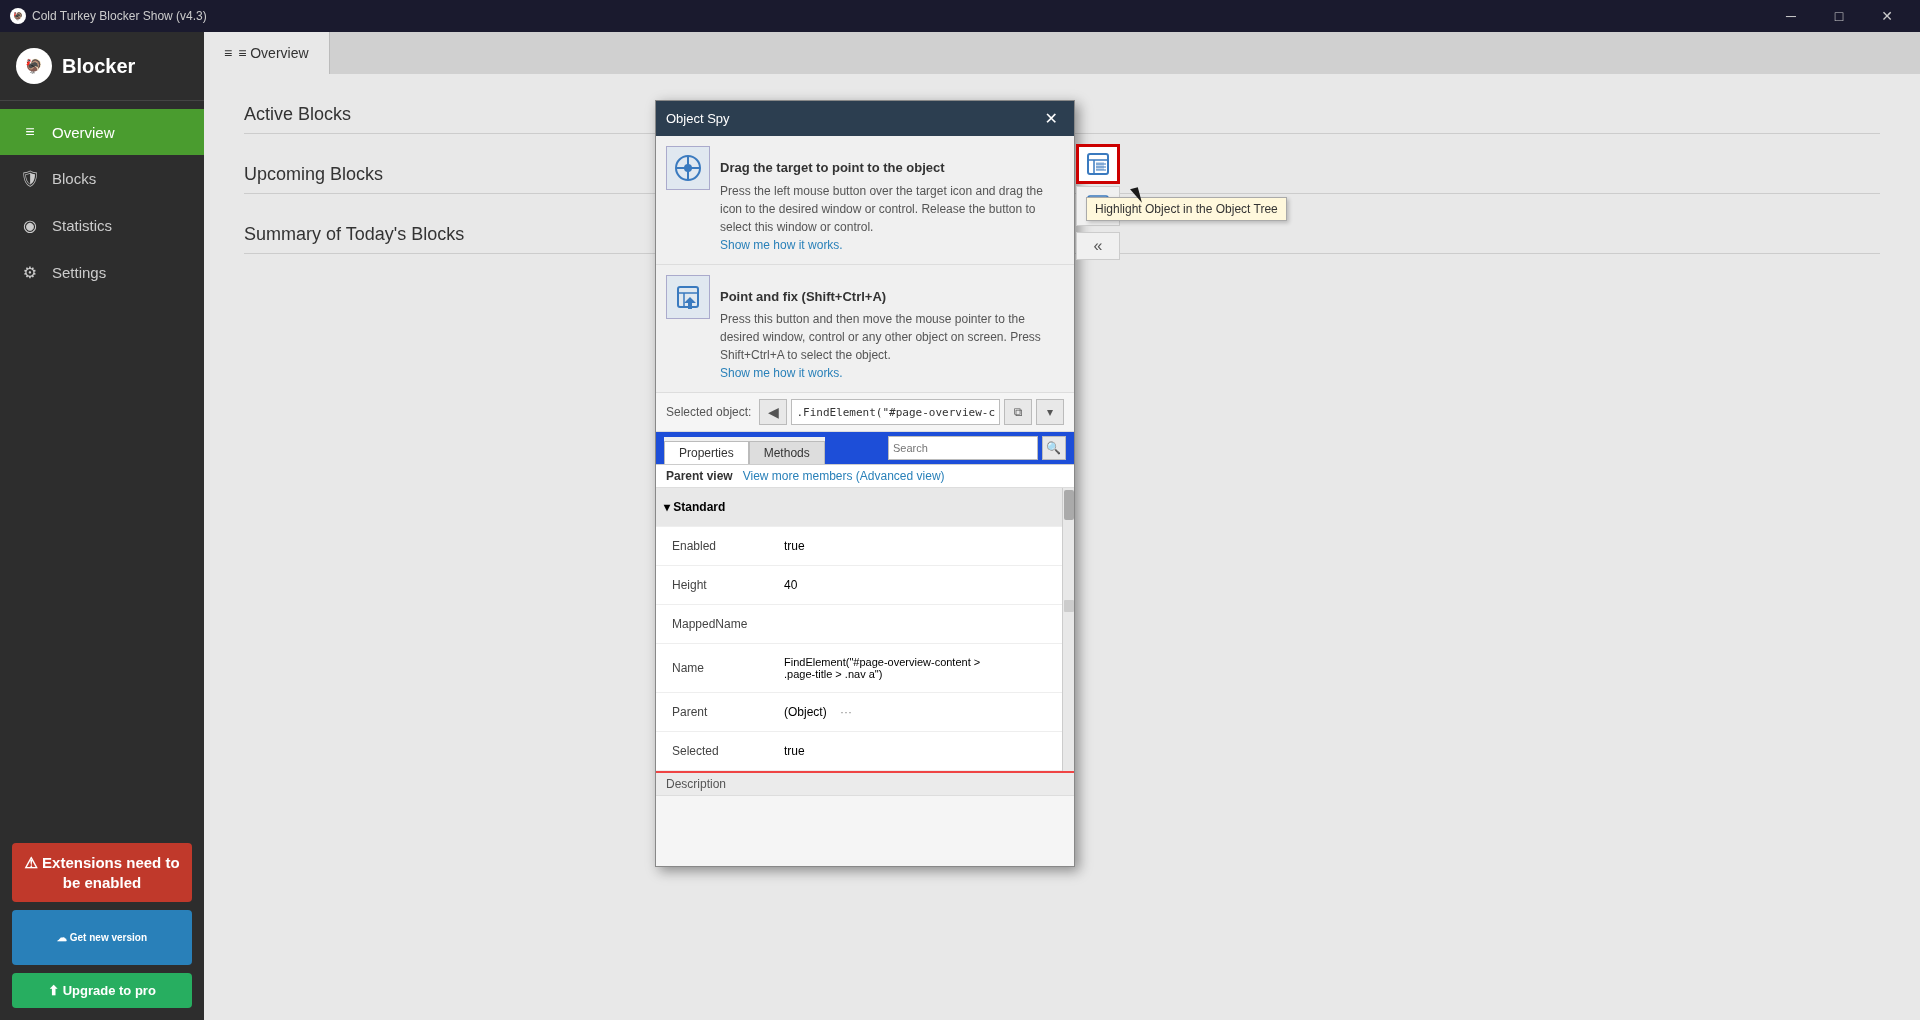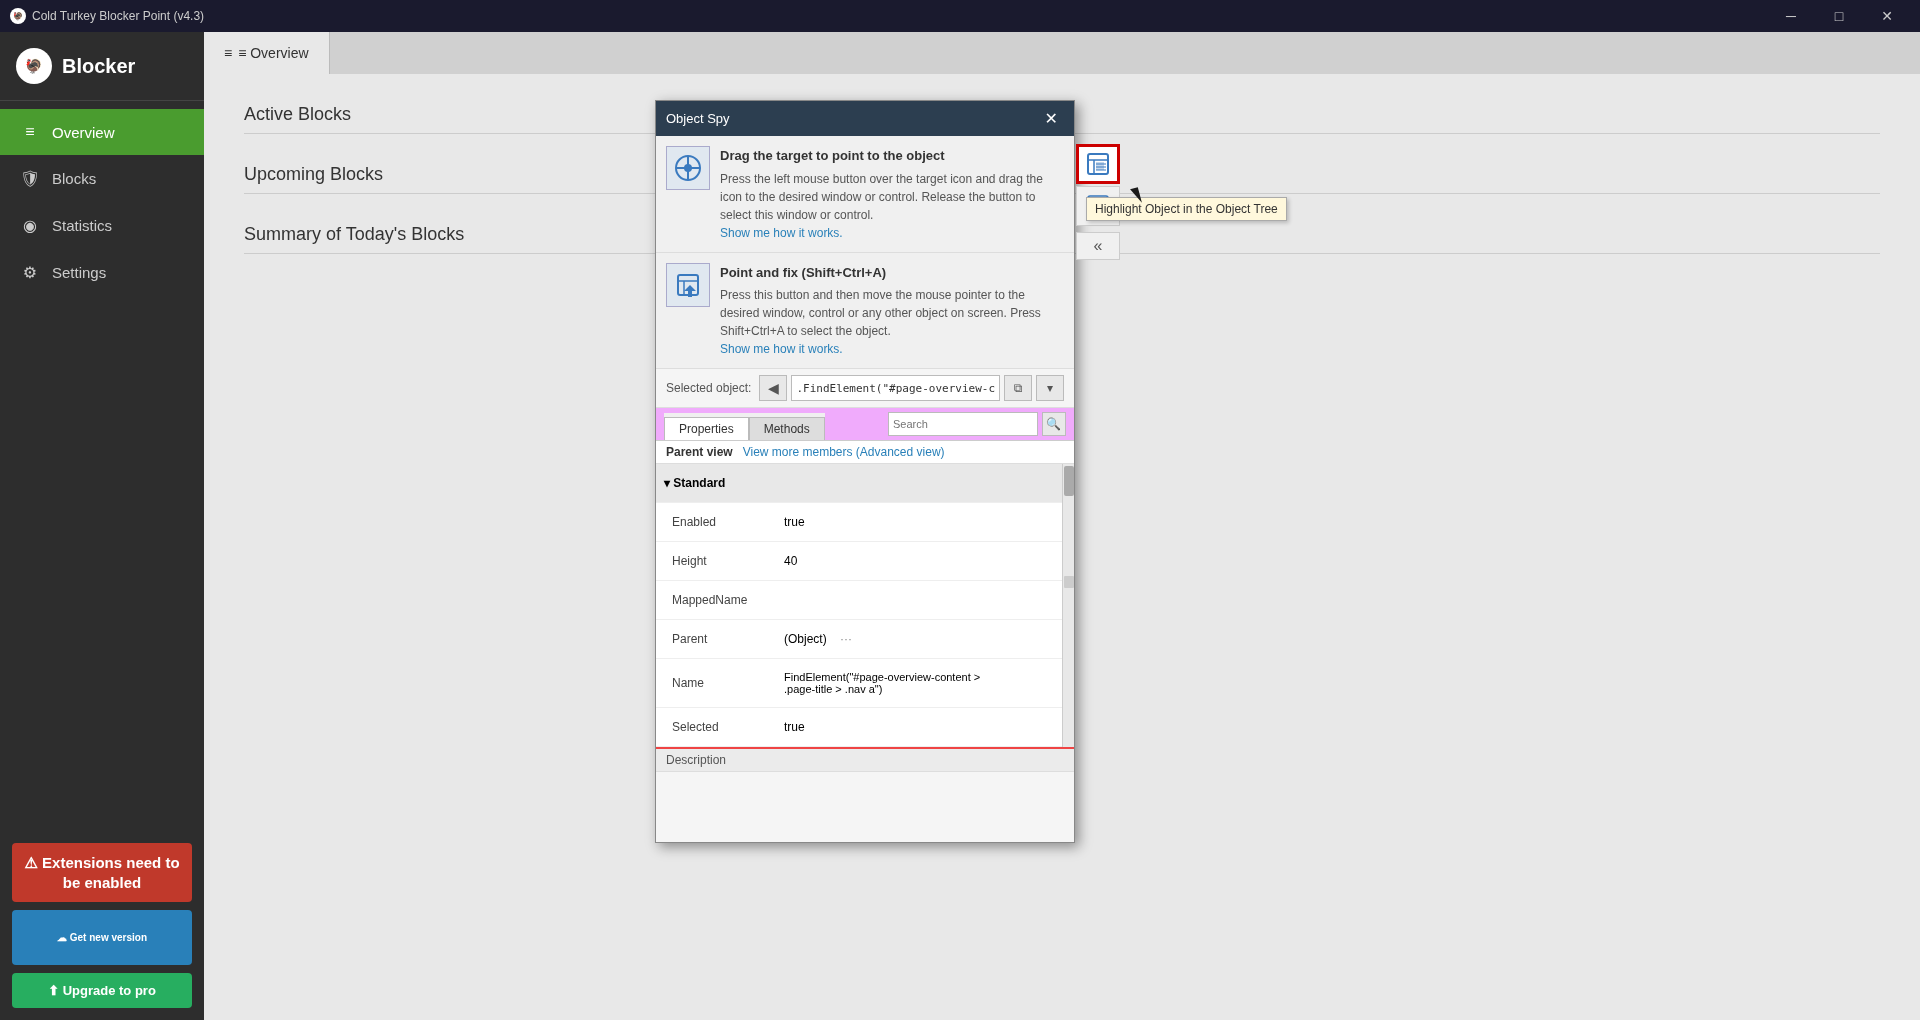--- a/index.html
+++ b/index.html
@@ -179,21 +179,21 @@
       width: 44px; height: 44px;
       background: #e0e8f0;
       border: 1px solid #aac;
       display: flex; align-items: center; justify-content: center;
       margin-right: 10px;
       flex-shrink: 0;
       font-size: 20px;
       color: #3a7abf;
     }
     .drag-text { flex: 1; color: #333; line-height: 1.5; }
-    .drag-text h4 { font-size: 13px; font-weight: bold; margin-bottom: 4px; }
+    .drag-text h4 { font-size: 13px; font-weight: bold; margin-bottom: 4px; margin-top: 12px; }
     .drag-text p { font-size: 12px; color: #555; }
     .drag-text a { color: #2980b9; text-decoration: none; }
 
     
     .point-section {
       display: flex;
       align-items: flex-start;
       padding: 10px;
       background: #f0f0f0;
       border-bottom: 1px solid #ddd;
@@ -355,21 +355,21 @@
       border-top: 16px solid #1a1a1a;
       transform: rotate(-15deg);
     }
   </style>
 </head>
 <body>
 
 <div class="titlebar">
   <div class="titlebar-left">
     <div class="titlebar-icon">🦃</div>
-    <span>Cold Turkey Blocker Point (v4.3)</span>
+    <span>Cold Turkey Blocker Show (v4.3)</span>
   </div>
   <div class="titlebar-controls">
     <button class="titlebar-btn">─</button>
     <button class="titlebar-btn">□</button>
     <button class="titlebar-btn close">✕</button>
   </div>
 </div>
 
 <div class="app-container">
 
@@ -466,21 +466,21 @@
     </div>
 
     <div class="selected-obj-row">
       <span class="selected-obj-label">Selected object:</span>
       <button class="back-btn">◀</button>
       <input class="selected-obj-input" readonly="" value=".FindElement(&quot;#page-overview-content &gt; .page-title &gt; .nav a&quot;)" style="">
       <button class="copy-btn">⧉</button>
       <button class="copy-btn">▾</button>
     </div>
 
-    <div style="background:#f0abfc; border-bottom: 1px solid #ccc; display:flex; justify-content:space-between; align-items:flex-end; padding: 0 8px;">
+    <div style="background:#1d4ed8; border-bottom: 1px solid #ccc; display:flex; justify-content:space-between; align-items:flex-end; padding: 0 8px;">
       <div class="props-tabs" style="padding:4px 0 0;">
         <div class="props-tab active">Properties</div>
         <div class="props-tab">Methods</div>
       </div>
       <div class="search-row" style="background:transparent; border:none; padding: 4px 0;">
         <input class="search-input" placeholder="Search" style="">
         <button class="search-btn">🔍</button>
       </div>
     </div>
 
@@ -499,31 +499,31 @@
           <td>Enabled</td>
           <td>true</td>
         </tr>
         <tr>
           <td>Height</td>
           <td>40</td>
         </tr>
         <tr>
           <td>MappedName</td>
           <td></td>
+        </tr>
+        <tr>
+          <td>Name</td>
+          <td style="font-size:11px;">FindElement("#page-overview-content &gt;<br>.page-title &gt; .nav a")</td>
         </tr>
         <tr>
           <td>Parent</td>
           <td>
             <span>(Object)</span>
             <span style="margin-left:10px; color:#888;">···</span>
           </td>
-        </tr>
-        <tr>
-          <td>Name</td>
-          <td style="font-size:11px;">FindElement("#page-overview-content &gt;<br>.page-title &gt; .nav a")</td>
         </tr>
         <tr>
           <td>Selected</td>
           <td>true</td>
         </tr>
       </tbody>
         </table>
 
       <div style="position:absolute; right:0; top:0; width:12px; height:100%; background:#e8e8e8; border-left:1px solid #ccc;">
         <div style="width:10px; height:30px; background:#aaa; margin: 2px auto; border-radius:2px;"></div>

